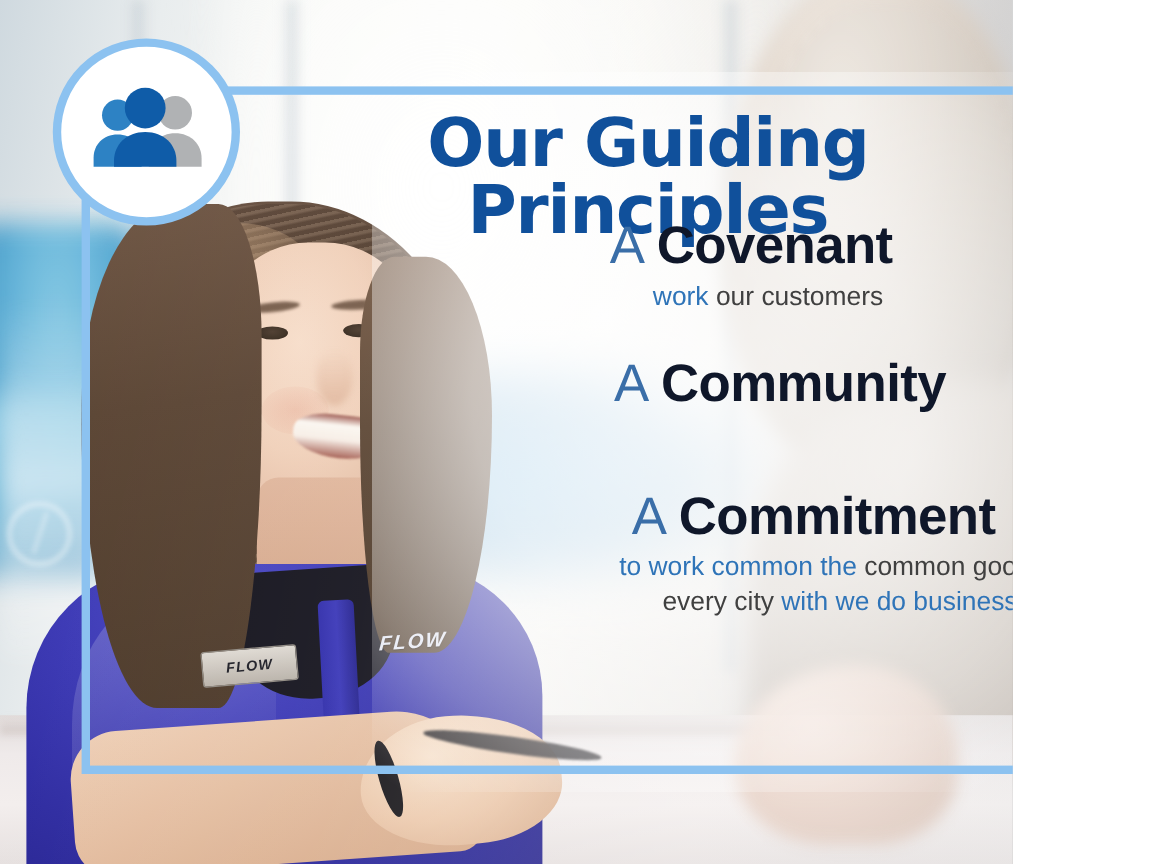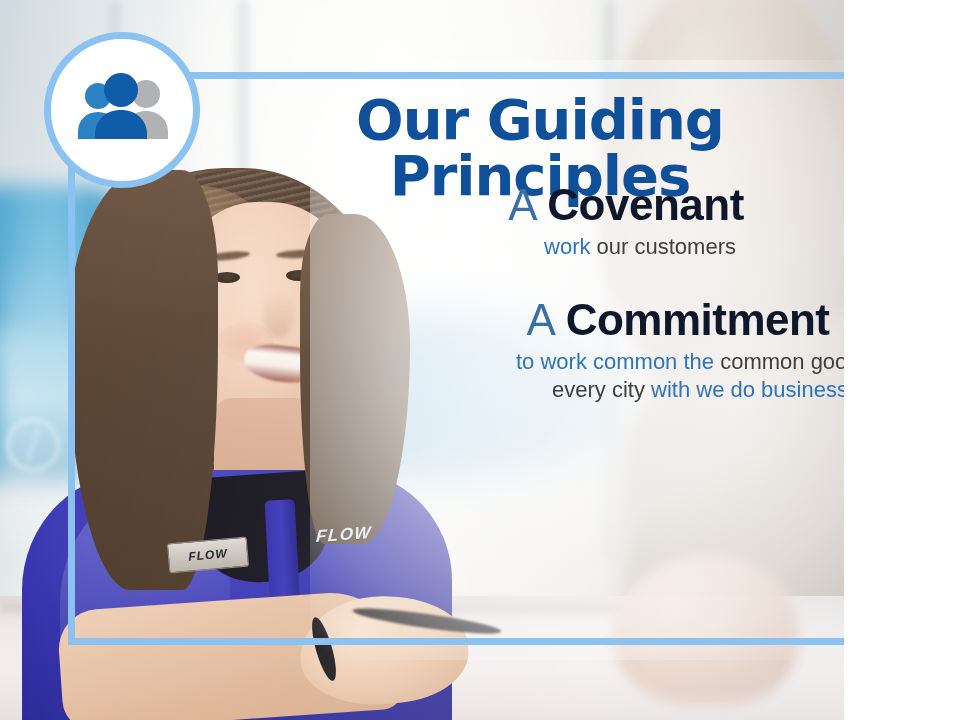--- a/index.html
+++ b/index.html
@@ -490,21 +490,21 @@
   }
   .p-sub b { font-weight: normal; color: #404040; }
 
   
   .pr-covenant   { margin-left: 56px; }
   .pr-covenant .p-sub { margin-left: 28px; }
 
   .pr-community  { margin-top: 36px; margin-left: 104px; }
   .pr-community .p-sub { margin-left: 26px; width: 470px; }
 
-  .pr-commitment { margin-top: 20px; margin-left: 160px; }
+  .pr-commitment { margin-top: 64px; margin-left: 160px; }
   .pr-commitment .p-sub { margin-left: 30px; width: 420px; }
 </style>
 </head>
 <body>
 
 <div class="canvas">
 
   <div class="photo">
     <div class="bg-wall"></div>
     <div class="bg-window"></div>
@@ -592,20 +592,23 @@
     <div class="principle pr-covenant">
       <div class="p-title">
         <span>A </span><span class="strong">Covenant</span>
       </div>
       <div class="p-sub">
         <span>work </span><b>our customers</b>
       </div>
     </div>
 
     <div class="principle pr-community">
+      <div class="p-title">
+        <span>A </span><span class="strong">Community</span>
+      </div>
     </div>
 
     <div class="principle pr-commitment">
       <div class="p-title">
         <span>A </span><span class="strong">Commitment</span>
       </div>
       <div class="p-sub">
         <span>to work common the </span><b>common good of every city</b><span> with we do business</span>
       </div>
     </div>

